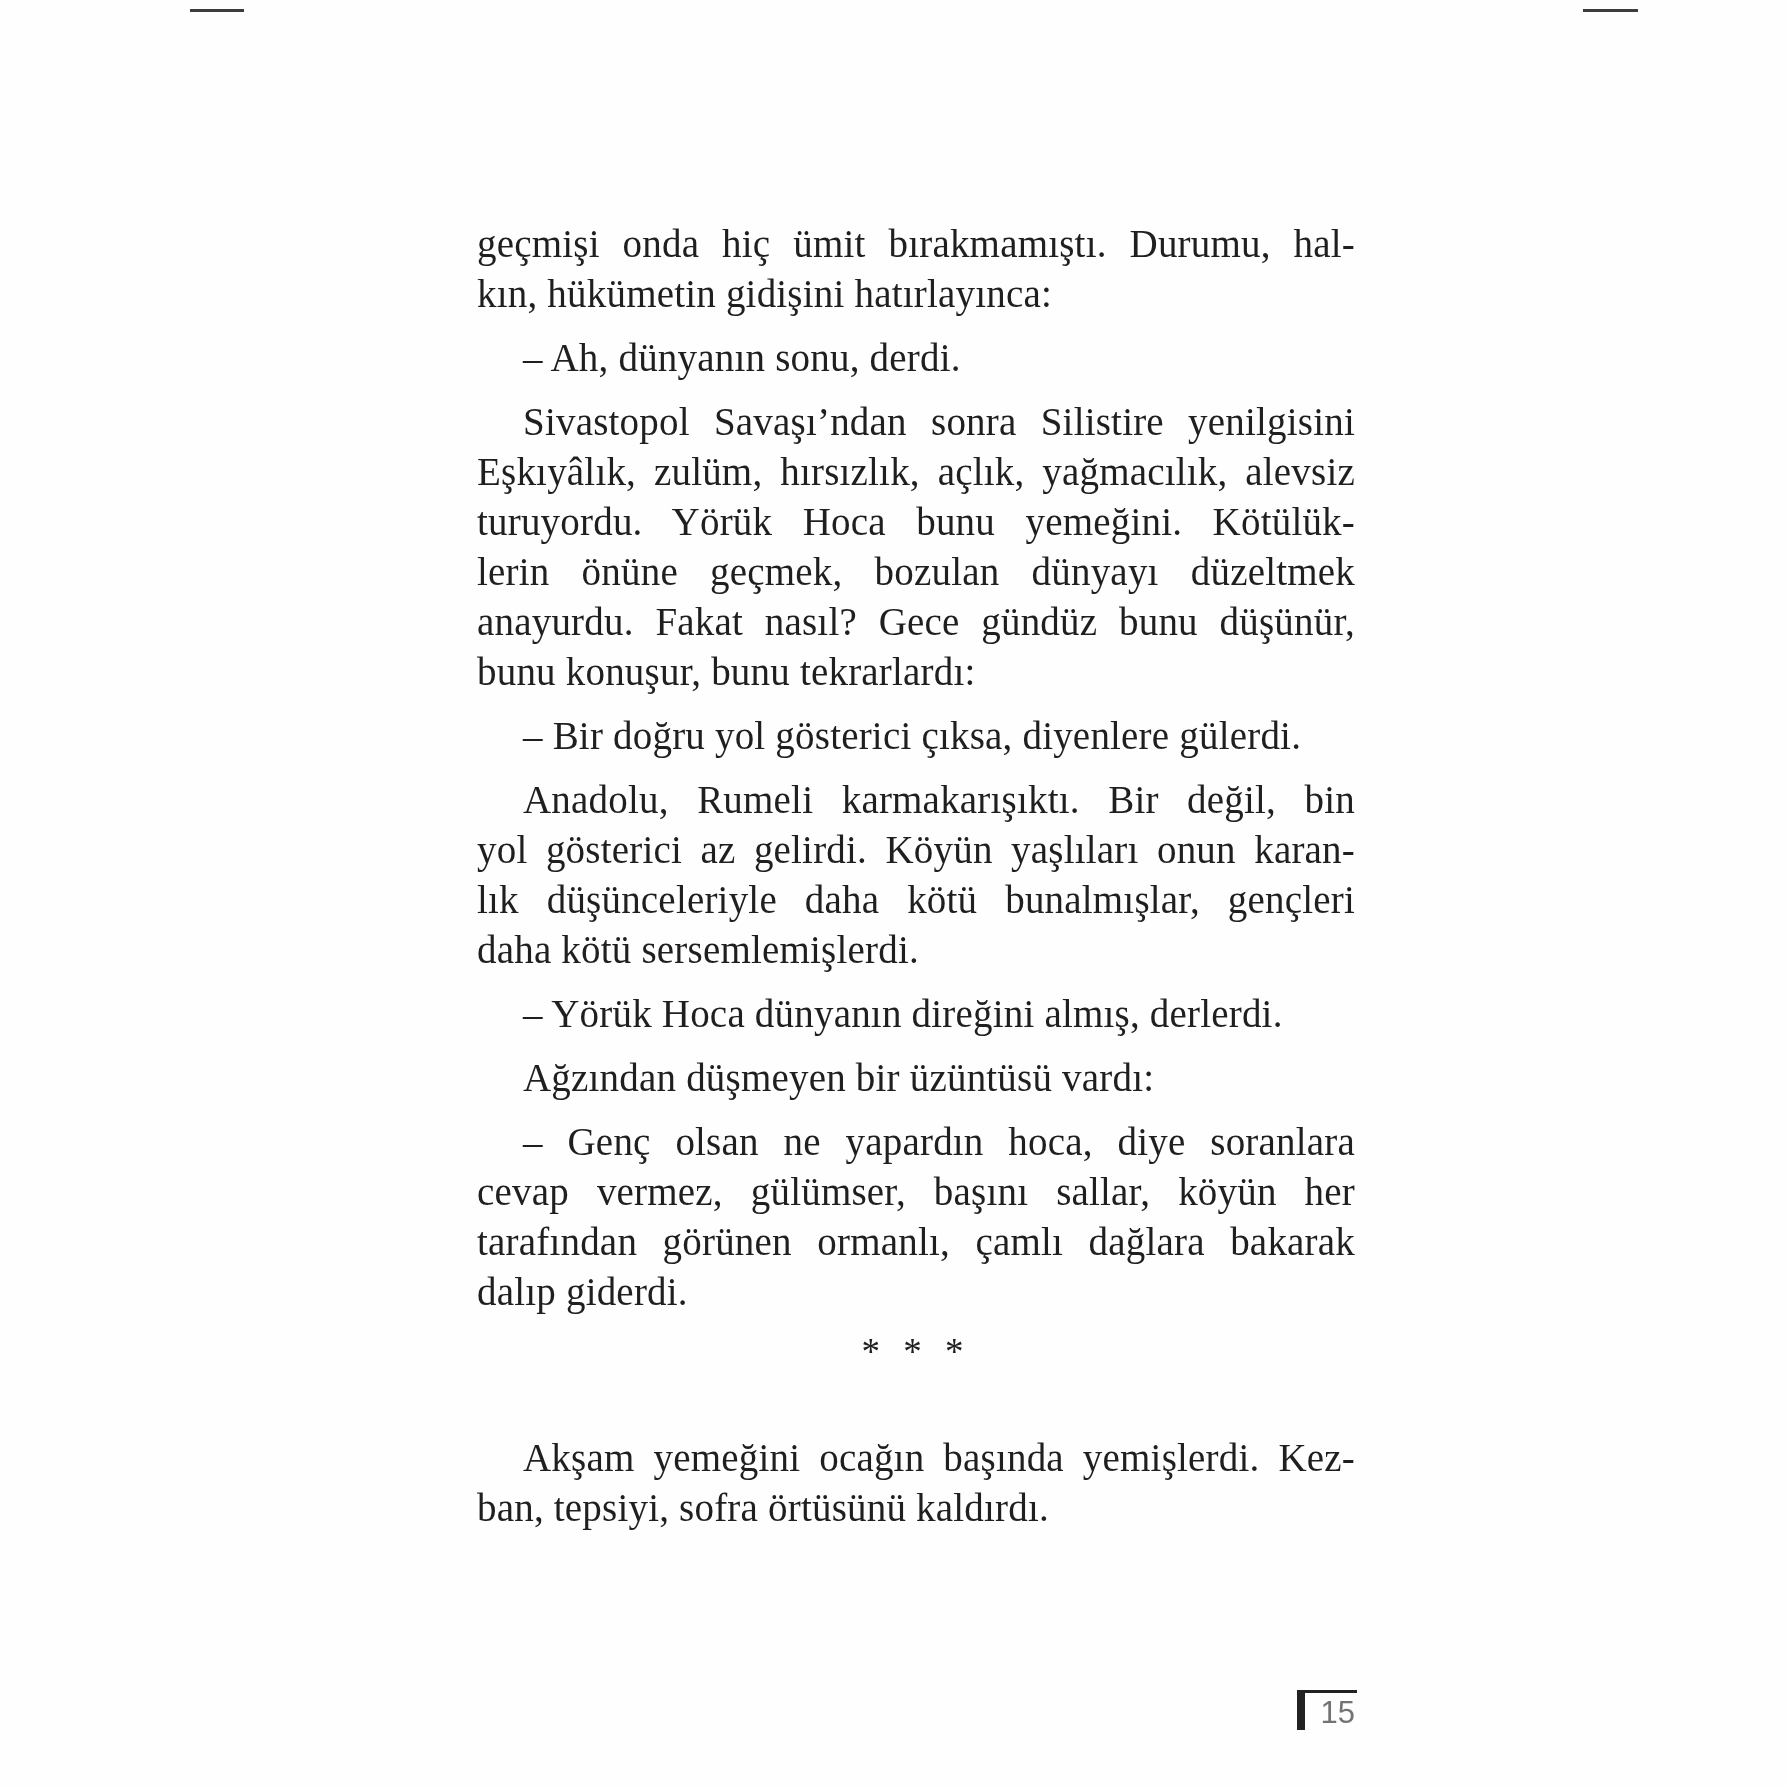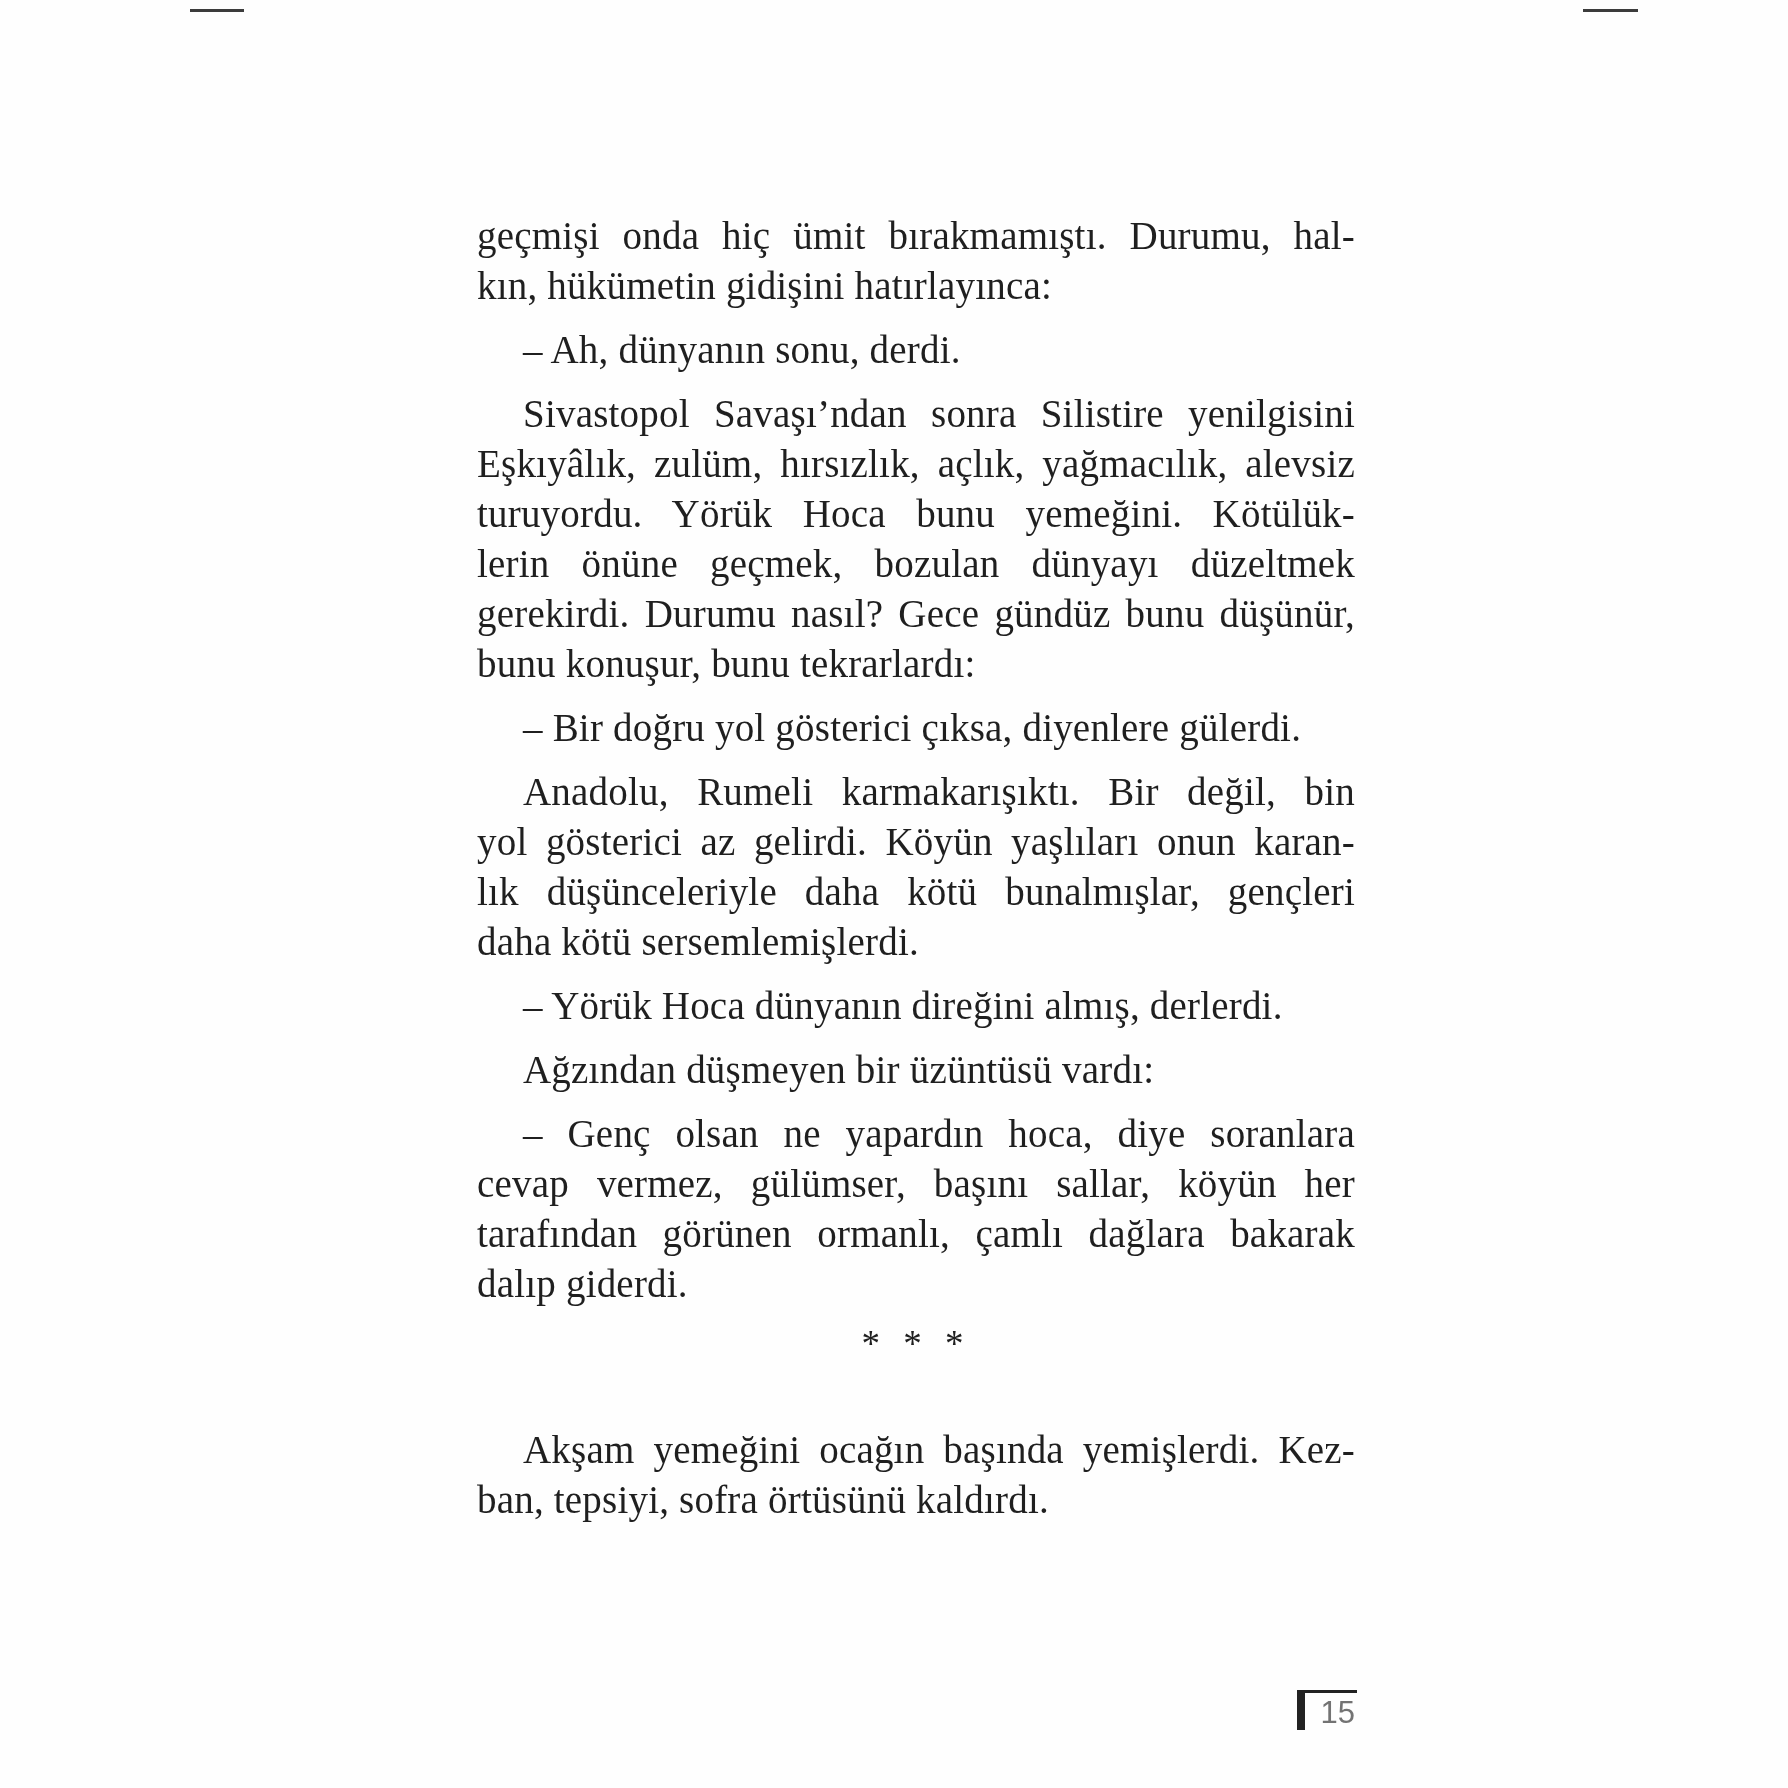--- a/index.html
+++ b/index.html
@@ -31,21 +31,21 @@
     position: absolute;
     left: 477px;
     top: 207px;
     width: 878px;
     font-size: 39px;
     line-height: 50px;
     color: #1f1f1f;
     letter-spacing: 0.2px;
   }
   .para { margin-top: 14px; }
-  .para:first-child { margin-top: 4px; }
+  .para:first-child { margin-top: 12px; }
   .tline {
     text-align: justify;
     text-align-last: justify;
   }
   .tline.last { text-align-last: auto; }
   .para.indented .tline.first,
   .para.dialogue .tline.first { text-indent: 46px; }
   .para.separator {
     margin-top: 10px;
     margin-bottom: 56px;
@@ -96,21 +96,21 @@
         <div class="tline last">kın, hükümetin gidişini hatırlayınca:</div>
       </div>
       <div class="para dialogue">
         <div class="tline first last">– Ah, dünyanın sonu, derdi.</div>
       </div>
       <div class="para indented">
         <div class="tline first">Sivastopol Savaşı’ndan sonra Silistire yenilgisini</div>
         <div class="tline">Eşkıyâlık, zulüm, hırsızlık, açlık, yağmacılık, alevsiz</div>
         <div class="tline">turuyordu. Yörük Hoca bunu yemeğini. Kötülük-</div>
         <div class="tline">lerin önüne geçmek, bozulan dünyayı düzeltmek</div>
-        <div class="tline">gerekirdi. Durumu nasıl? Gece gündüz bunu düşünür,</div>
+        <div class="tline">anayurdu. Fakat nasıl? Gece gündüz bunu düşünür,</div>
         <div class="tline last">bunu konuşur, bunu tekrarlardı:</div>
       </div>
       <div class="para dialogue">
         <div class="tline first last">– Bir doğru yol gösterici çıksa, diyenlere gülerdi.</div>
       </div>
       <div class="para indented">
         <div class="tline first">Anadolu, Rumeli karmakarışıktı. Bir değil, bin</div>
         <div class="tline">yol gösterici az gelirdi. Köyün yaşlıları onun karan-</div>
         <div class="tline">lık düşünceleriyle daha kötü bunalmışlar, gençleri</div>
         <div class="tline last">daha kötü sersemlemişlerdi.</div>

